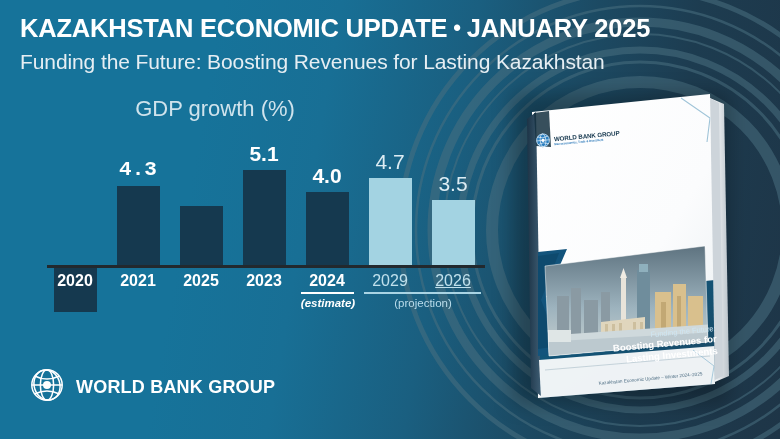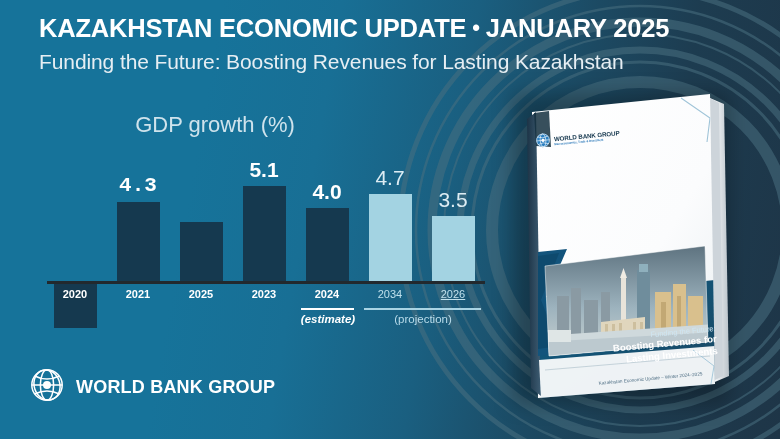--- a/index.html
+++ b/index.html
@@ -13,33 +13,33 @@
     position:relative;
     width:780px; height:439px;
     overflow:hidden;
     background:linear-gradient(100deg,#16739a 0%,#16739a 26%,#186f95 40%,#1a5f80 56%,#1c4a63 70%,#1d3c50 82%,#1e3547 100%);
   }
   
   .arcs { position:absolute; inset:0; overflow:hidden; pointer-events:none; }
   .arcs svg { position:absolute; left:0; top:0; }
 
   
-  .header { position:absolute; left:39px; top:14px; width:720px; }
+  .header { position:absolute; left:20px; top:14px; width:720px; }
   .title-line {
     font-size:25.5px; font-weight:bold; color:#ffffff;
     letter-spacing:-0.2px; white-space:nowrap; line-height:1.15;
   }
   .title-line .dot { padding:0 6px; font-size:22px; vertical-align:2px;}
   .subtitle {
     margin-top:7px; font-size:21px; color:#e6eef3; font-weight:400;
     letter-spacing:-0.1px; white-space:nowrap;
   }
 
   
-  .chart { position:absolute; left:0; top:112px; width:520px; height:250px; }
+  .chart { position:absolute; left:0; top:96px; width:520px; height:250px; }
   .chart-title {
     position:absolute; left:0; top:0; width:430px; text-align:center;
     font-size:22px; color:#cfe3ec; font-weight:400;
   }
   .plot { position:absolute; left:0; top:0; width:520px; height:250px; }
   .baseline {
     position:absolute; left:47px; top:169px; width:438px; height:3px;
     background:#22292e;
   }
   .bar {
@@ -48,21 +48,21 @@
   .bar.dark { background:#15394f; }
   .bar.light { background:#a3d3e2; }
 
   .bar-value {
     position:absolute; width:60px; text-align:center;
     font-size:21px; font-weight:bold; color:#ffffff;
   }
   .bar-value.light-val { color:#dcecf3; font-weight:400;}
   .bar-label {
     position:absolute; width:60px; text-align:center;
-    font-size:11px; font-weight:bold; color:#ffffff;
+    font-size:16px; font-weight:bold; color:#ffffff;
   }
   .bar-label.proj { color:#bfe0ec; font-weight:400; }
 
   .note-rule { position:absolute; height:2px; background:#ffffff; }
   .note-rule.proj { background:#a9d4e4; }
   .note-text {
     position:absolute; text-align:center; font-size:11.5px;
     font-weight:bold; color:#ffffff;
   }
   .note-text.proj { color:#b9dceb; font-weight:400; }
@@ -133,21 +133,21 @@
       <div class="bar-value" style="left:234px; top:46px;">5.1</div>
       <div class="bar-value" style="left:297px; top:68px;">4.0</div>
       <div class="bar-value light-val" style="left:360px; top:54px;">4.7</div>
       <div class="bar-value light-val" style="left:423px; top:76px;">3.5</div>
 
       <div class="bar-label" style="left:45px; top:176px;">2020</div>
       <div class="bar-label" style="left:108px; top:176px;">2021</div>
       <div class="bar-label" style="left:171px; top:176px;">2025</div>
       <div class="bar-label" style="left:234px; top:176px;">2023</div>
       <div class="bar-label" style="left:297px; top:176px;">2024</div>
-      <div class="bar-label proj" style="left:360px; top:176px;">2034</div>
+      <div class="bar-label proj" style="left:360px; top:176px;">2029</div>
       <div class="bar-label proj" style="left:423px; top:176px;text-decoration:underline;">2026</div>
 
       <div class="note-rule" style="left:301px; top:196px; width:53px;"></div>
       <div class="note-text" style="left:297px; top:201px; width:62px;font-style:italic;">(estimate)</div>
 
       <div class="note-rule proj" style="left:364px; top:196px; width:117px;"></div>
       <div class="note-text proj" style="left:392px; top:201px; width:62px;">(projection)</div>
     </div>
   </div>
 

